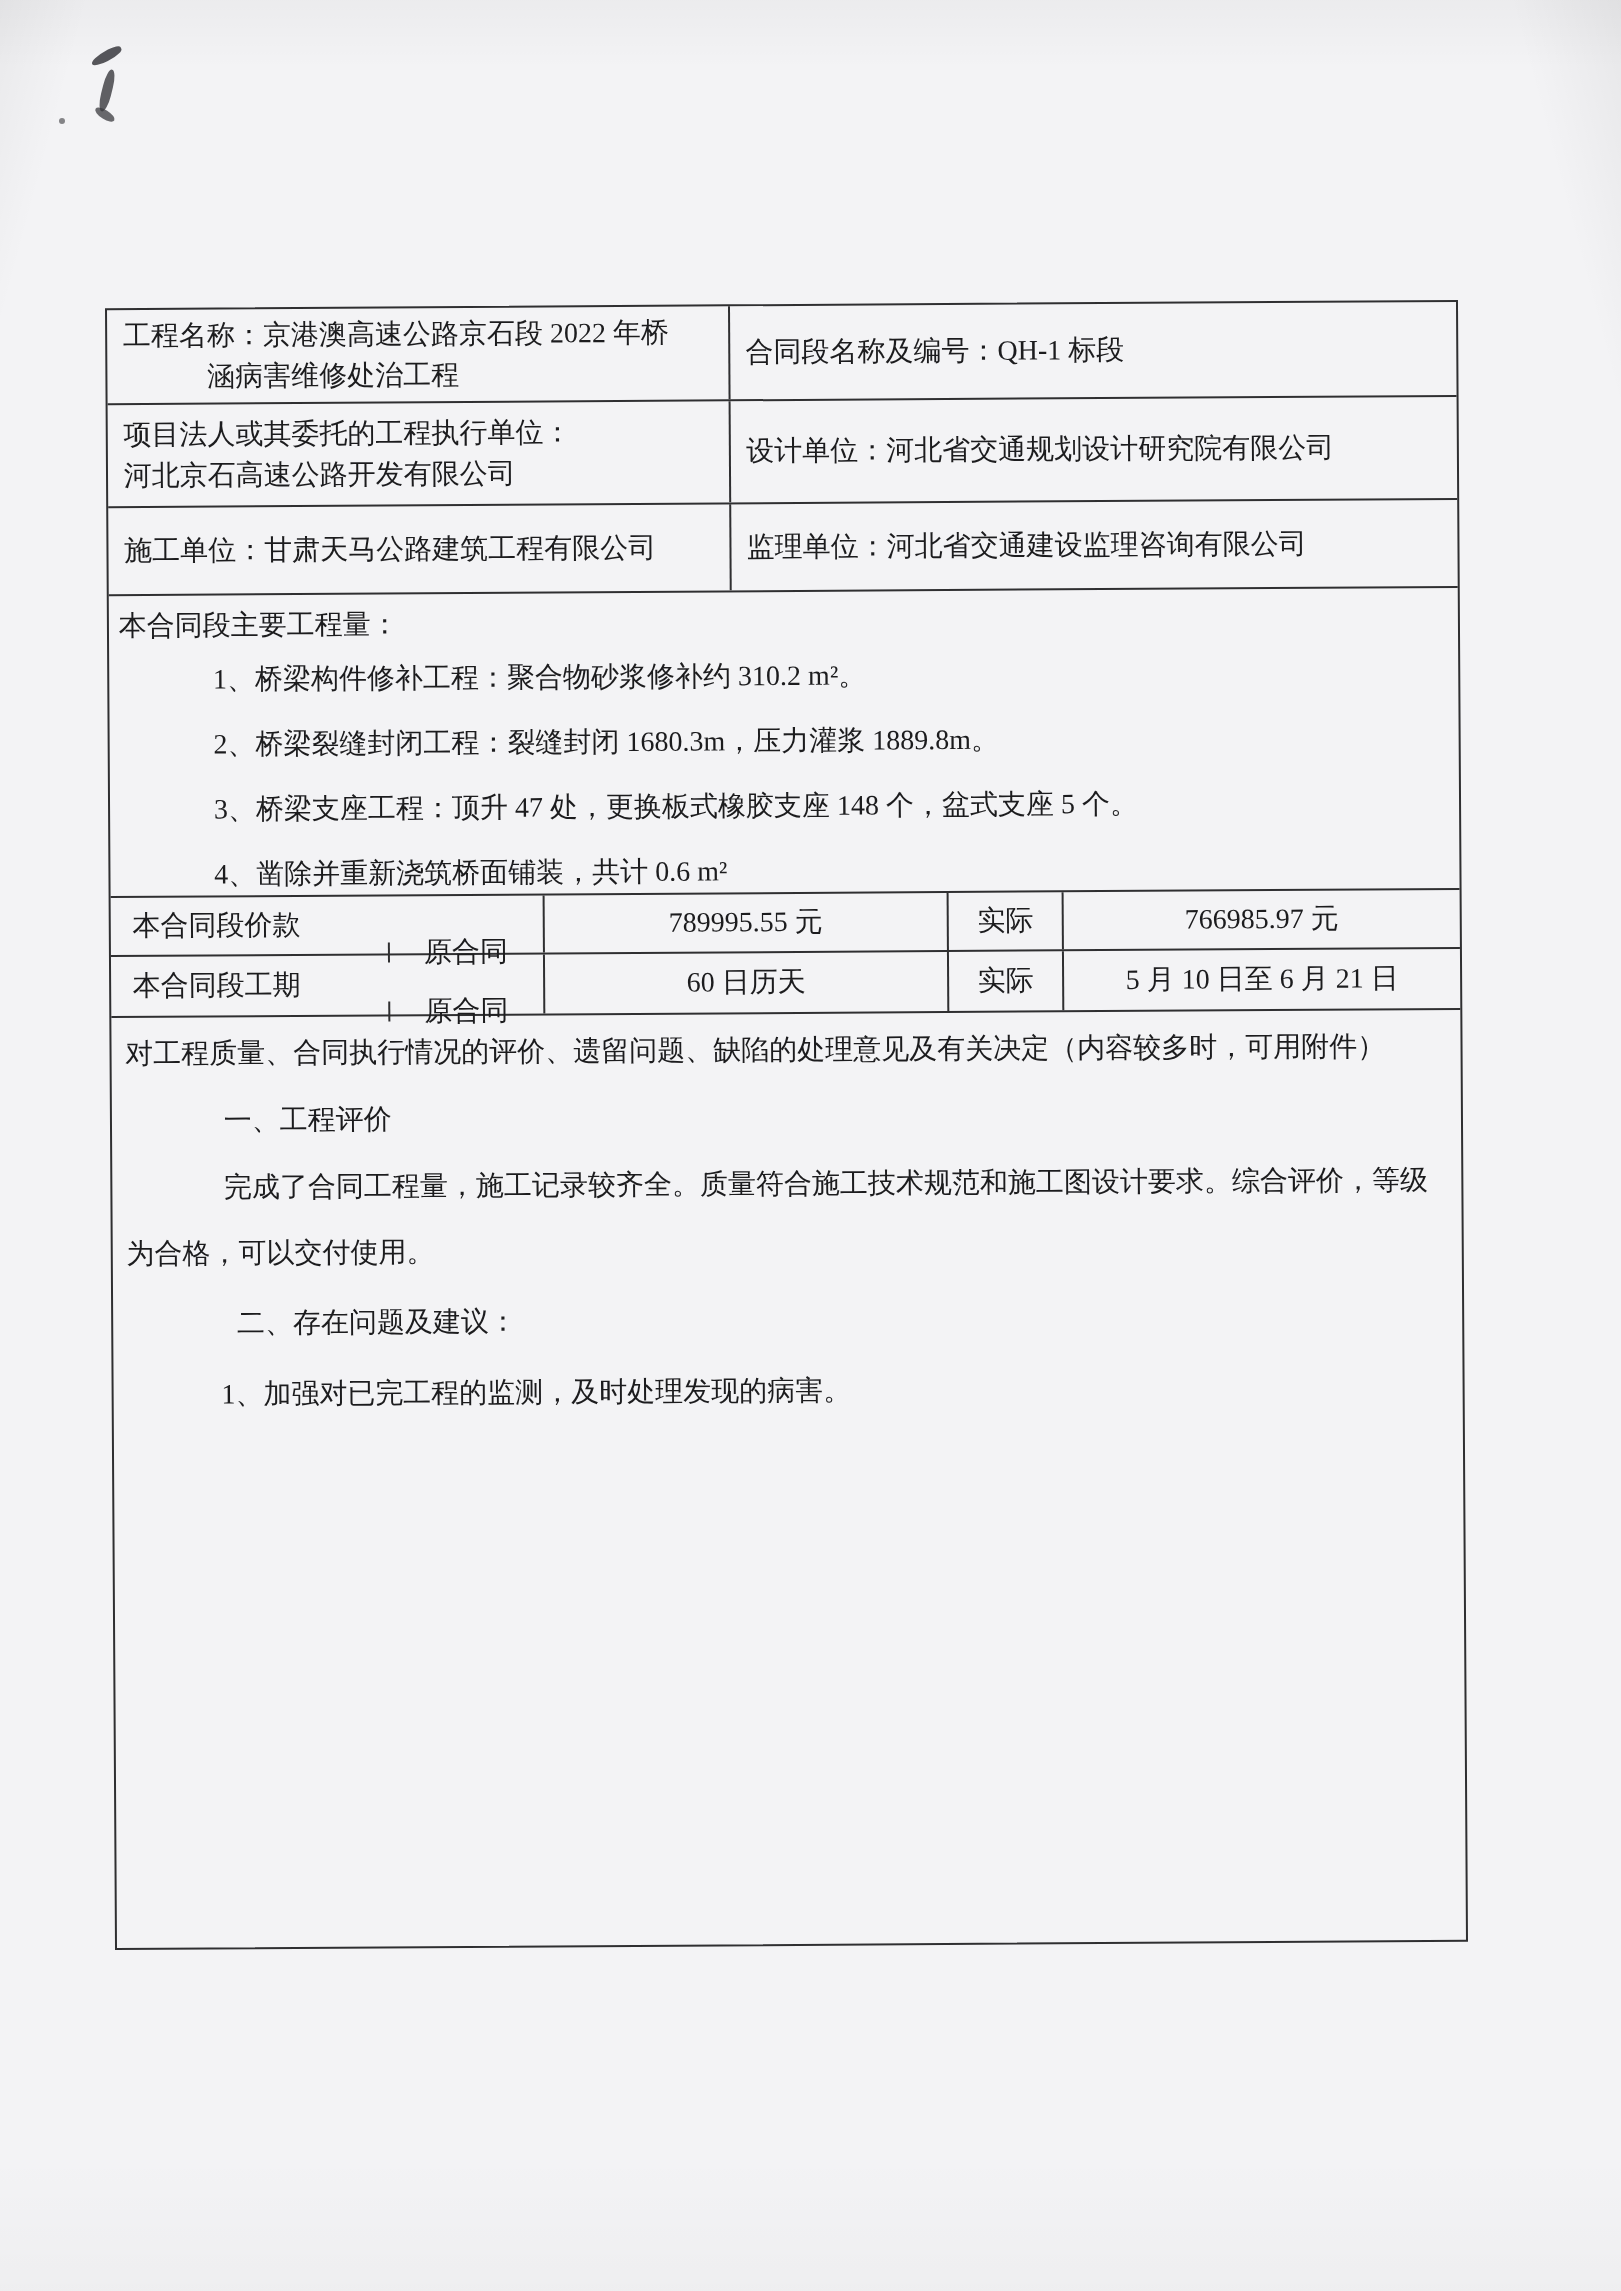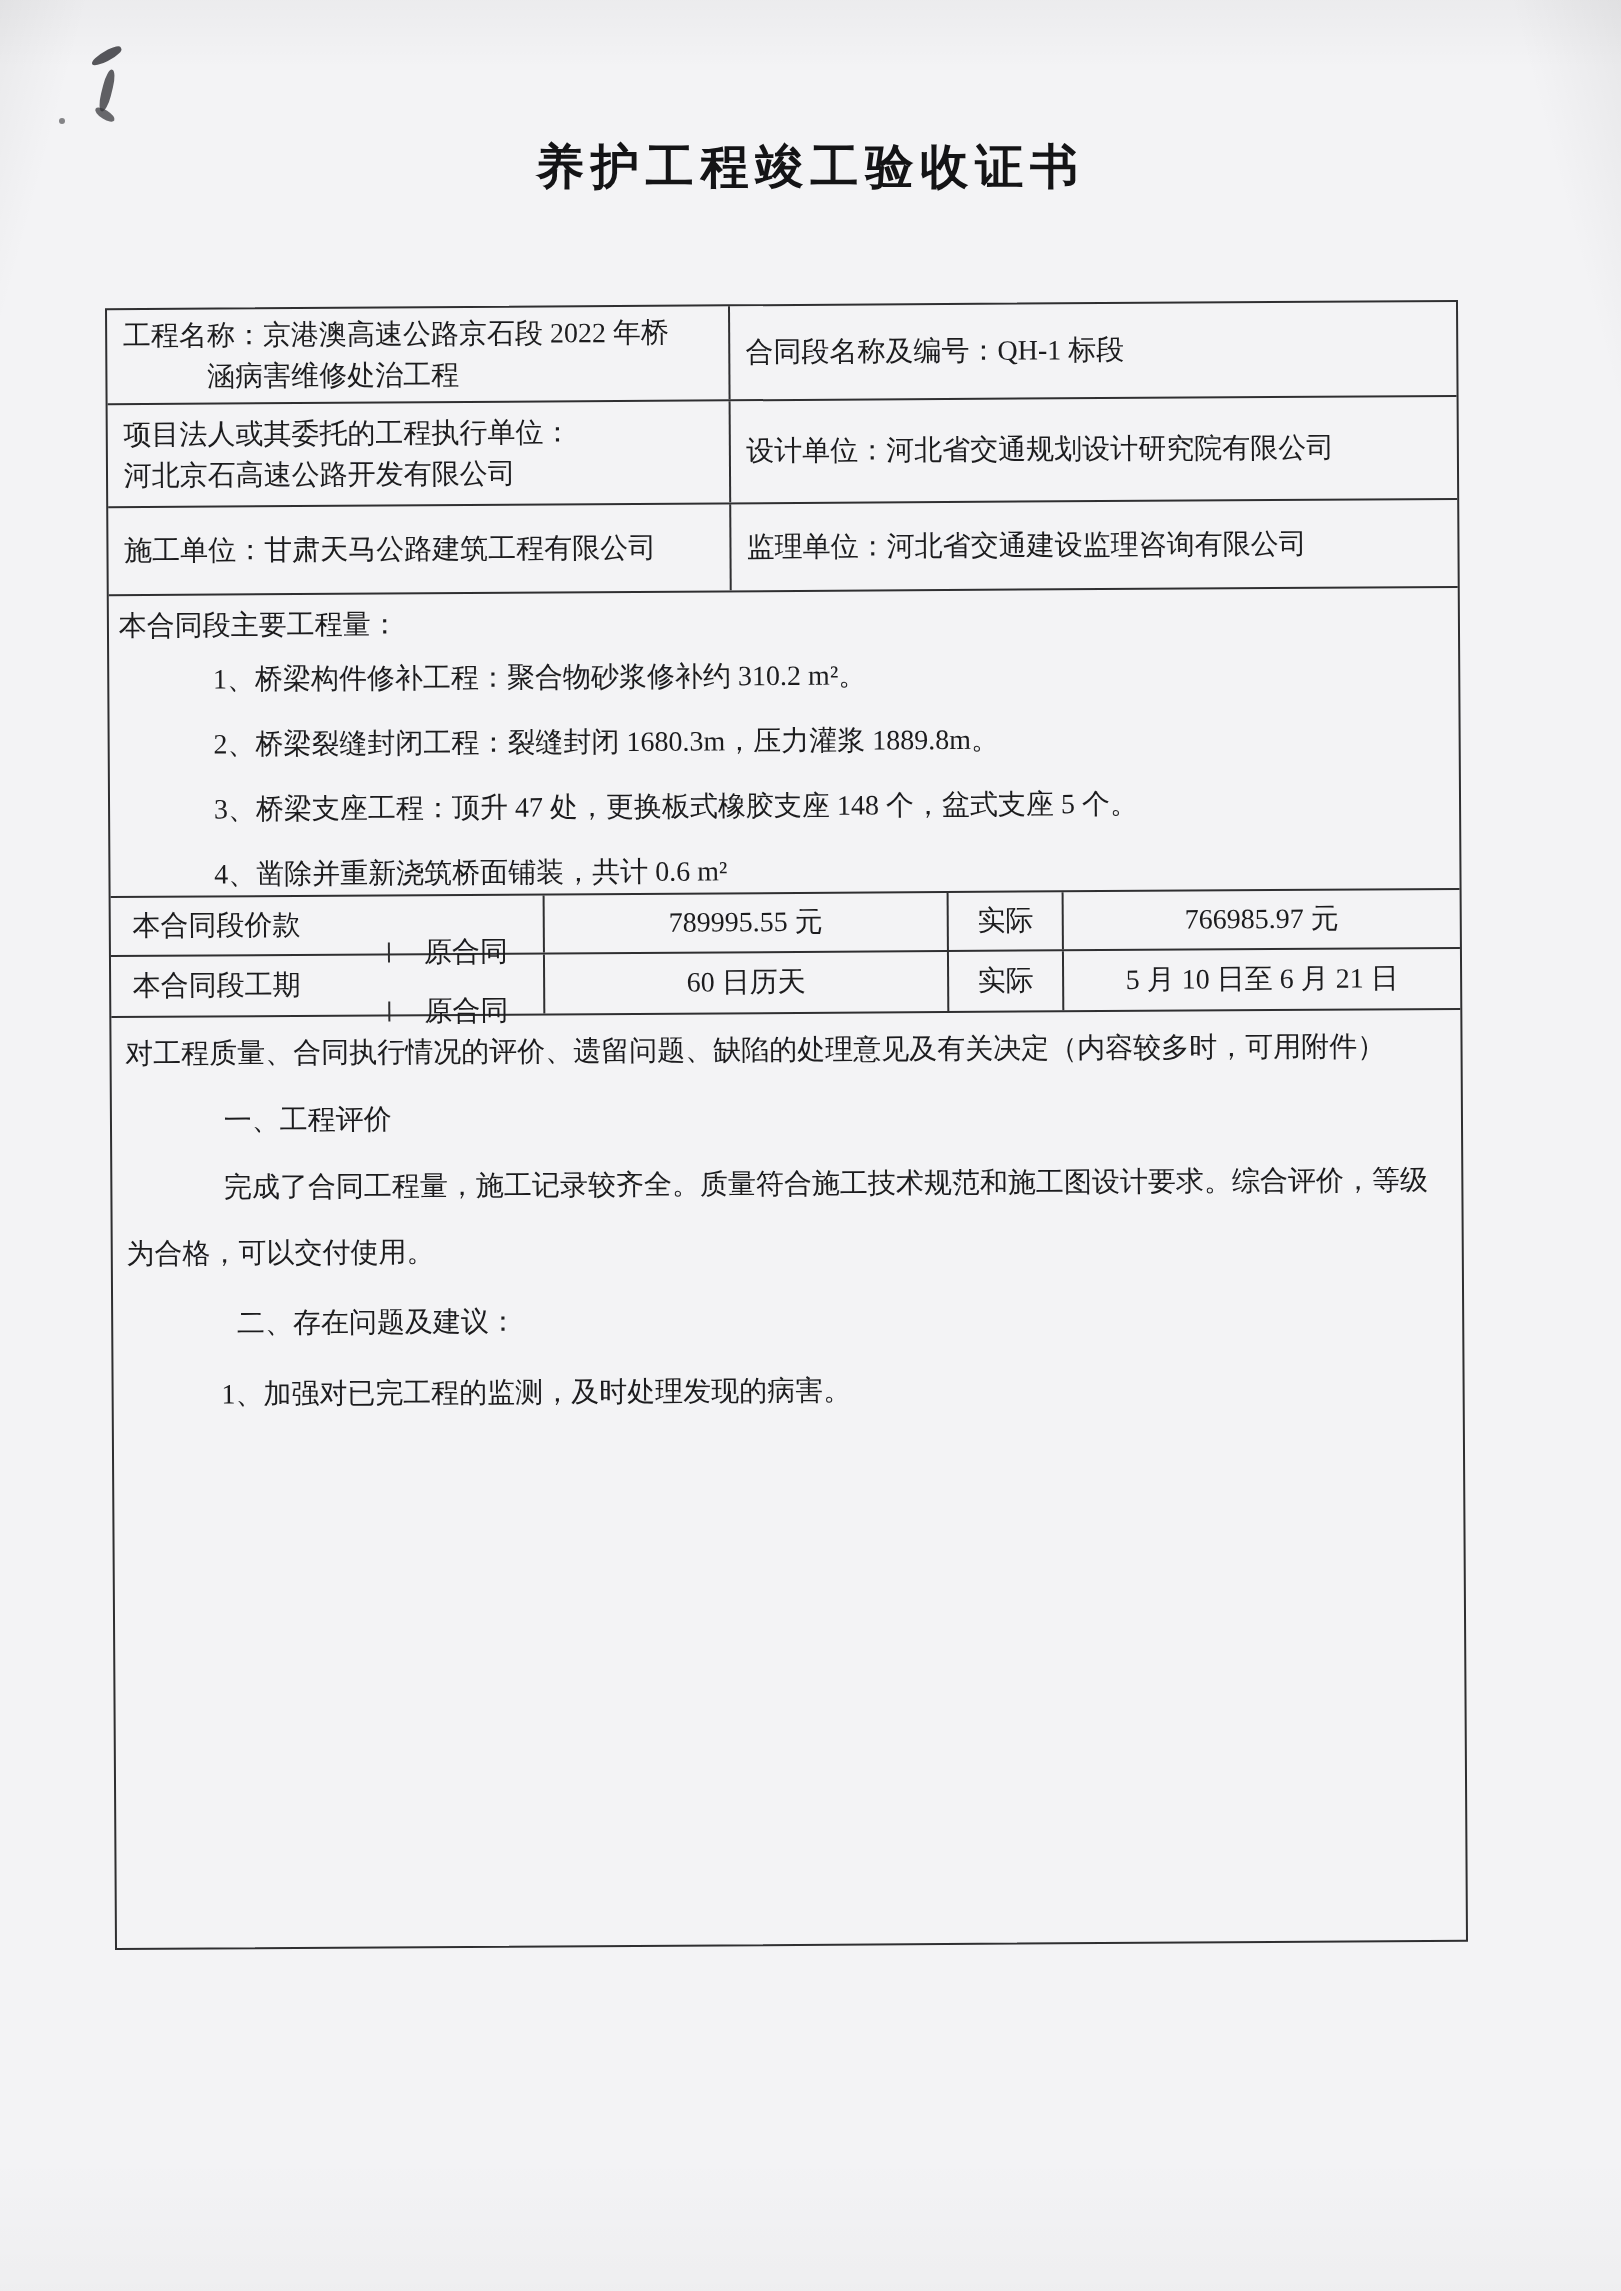--- a/index.html
+++ b/index.html
@@ -85,21 +85,20 @@
 </style>
 </head>
 <body>
 
 <div class="page">
   <div class="artifact a1"></div>
   <div class="artifact a2"></div>
   <div class="artifact a3"></div>
   <div class="artifact a4"></div>
 
-  <h1 class="title">养护工程竣工验收证书</h1>
 
   <div class="doc-table">
 
     <div class="row info-row r1">
       <div class="cell cl">工程名称：京港澳高速公路京石段 2022 年桥
 　　　涵病害维修处治工程</div>
       <div class="cell cr">合同段名称及编号：QH-1 标段</div>
     </div>
 
     <div class="row info-row r2">

